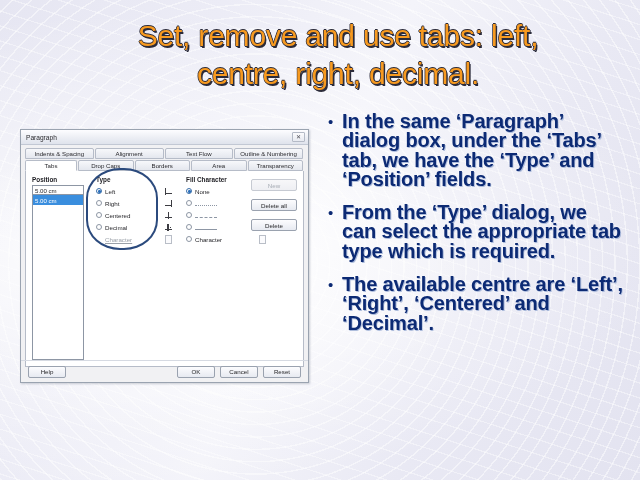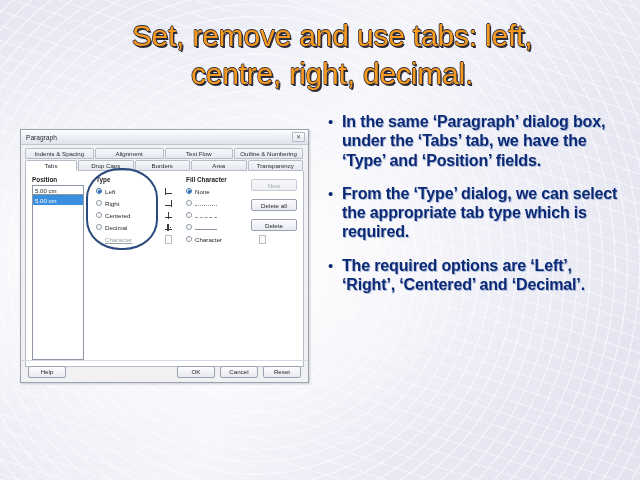--- a/index.html
+++ b/index.html
@@ -43,21 +43,21 @@
         rgba(255,255,255,0.8) 12.4px);
     opacity: .6;
   }
   #slide .sheen {
     position: absolute; inset: 0;
     background: radial-gradient(ellipse 70% 55% at 30% 58%, rgba(255,255,255,0.75), rgba(255,255,255,0) 62%);
   }
 
   
   #title {
-    position: absolute; left: 30px; top: 17px; width: 604px;
+    position: absolute; left: 36px; top: 17px; width: 604px;
     text-align: center;
     font-size: 30px; line-height: 38px;
     font-weight: 400;
     color: #F79A20;
     text-shadow:
       1.6px 1.6px 0 #2b2b3a,
       -0.7px 0 0 #2b2b3a,
       0 -0.7px 0 #2b2b3a,
       0.7px 0 0 #2b2b3a,
       0 0.7px 0 #2b2b3a;
@@ -76,21 +76,21 @@
   .bullet .dot {
     flex: 0 0 16px;
     color: #0c2a74;
     font-size: 15px;
     line-height: 19px;
     text-align: left;
     padding-left: 2px;
   }
   .bullet .btxt {
     flex: 1 1 auto;
-    font-size: 16px;
+    font-size: 20px;
     line-height: 19.3px;
     font-weight: bold;
     color: #0c2a74;
     text-shadow: 0.9px 0.9px 0 rgba(150,170,210,0.75);
     letter-spacing: -0.15px;
   }
 
   
   #dialog {
     position: absolute; left: 20px; top: 129px;
@@ -270,21 +270,21 @@
   <div class="bullet">
     <span class="dot">•</span>
     <span class="btxt">In the same ‘Paragraph’ dialog box, under the ‘Tabs’ tab, we have the ‘Type’ and ‘Position’ fields.</span>
   </div>
   <div class="bullet">
     <span class="dot">•</span>
     <span class="btxt">From the ‘Type’ dialog, we can select the appropriate tab type which is required.</span>
   </div>
   <div class="bullet">
     <span class="dot">•</span>
-    <span class="btxt">The required options are ‘Left’, ‘Right’, ‘Centered’ and ‘Decimal’.</span>
+    <span class="btxt">The available centre are ‘Left’, ‘Right’, ‘Centered’ and ‘Decimal’.</span>
   </div>
 </div>
 
 <div id="dialog">
 
   <div class="titlebar">
     <span class="tb-name">Paragraph</span>
     <span class="close-btn">✕</span>
   </div>
 

